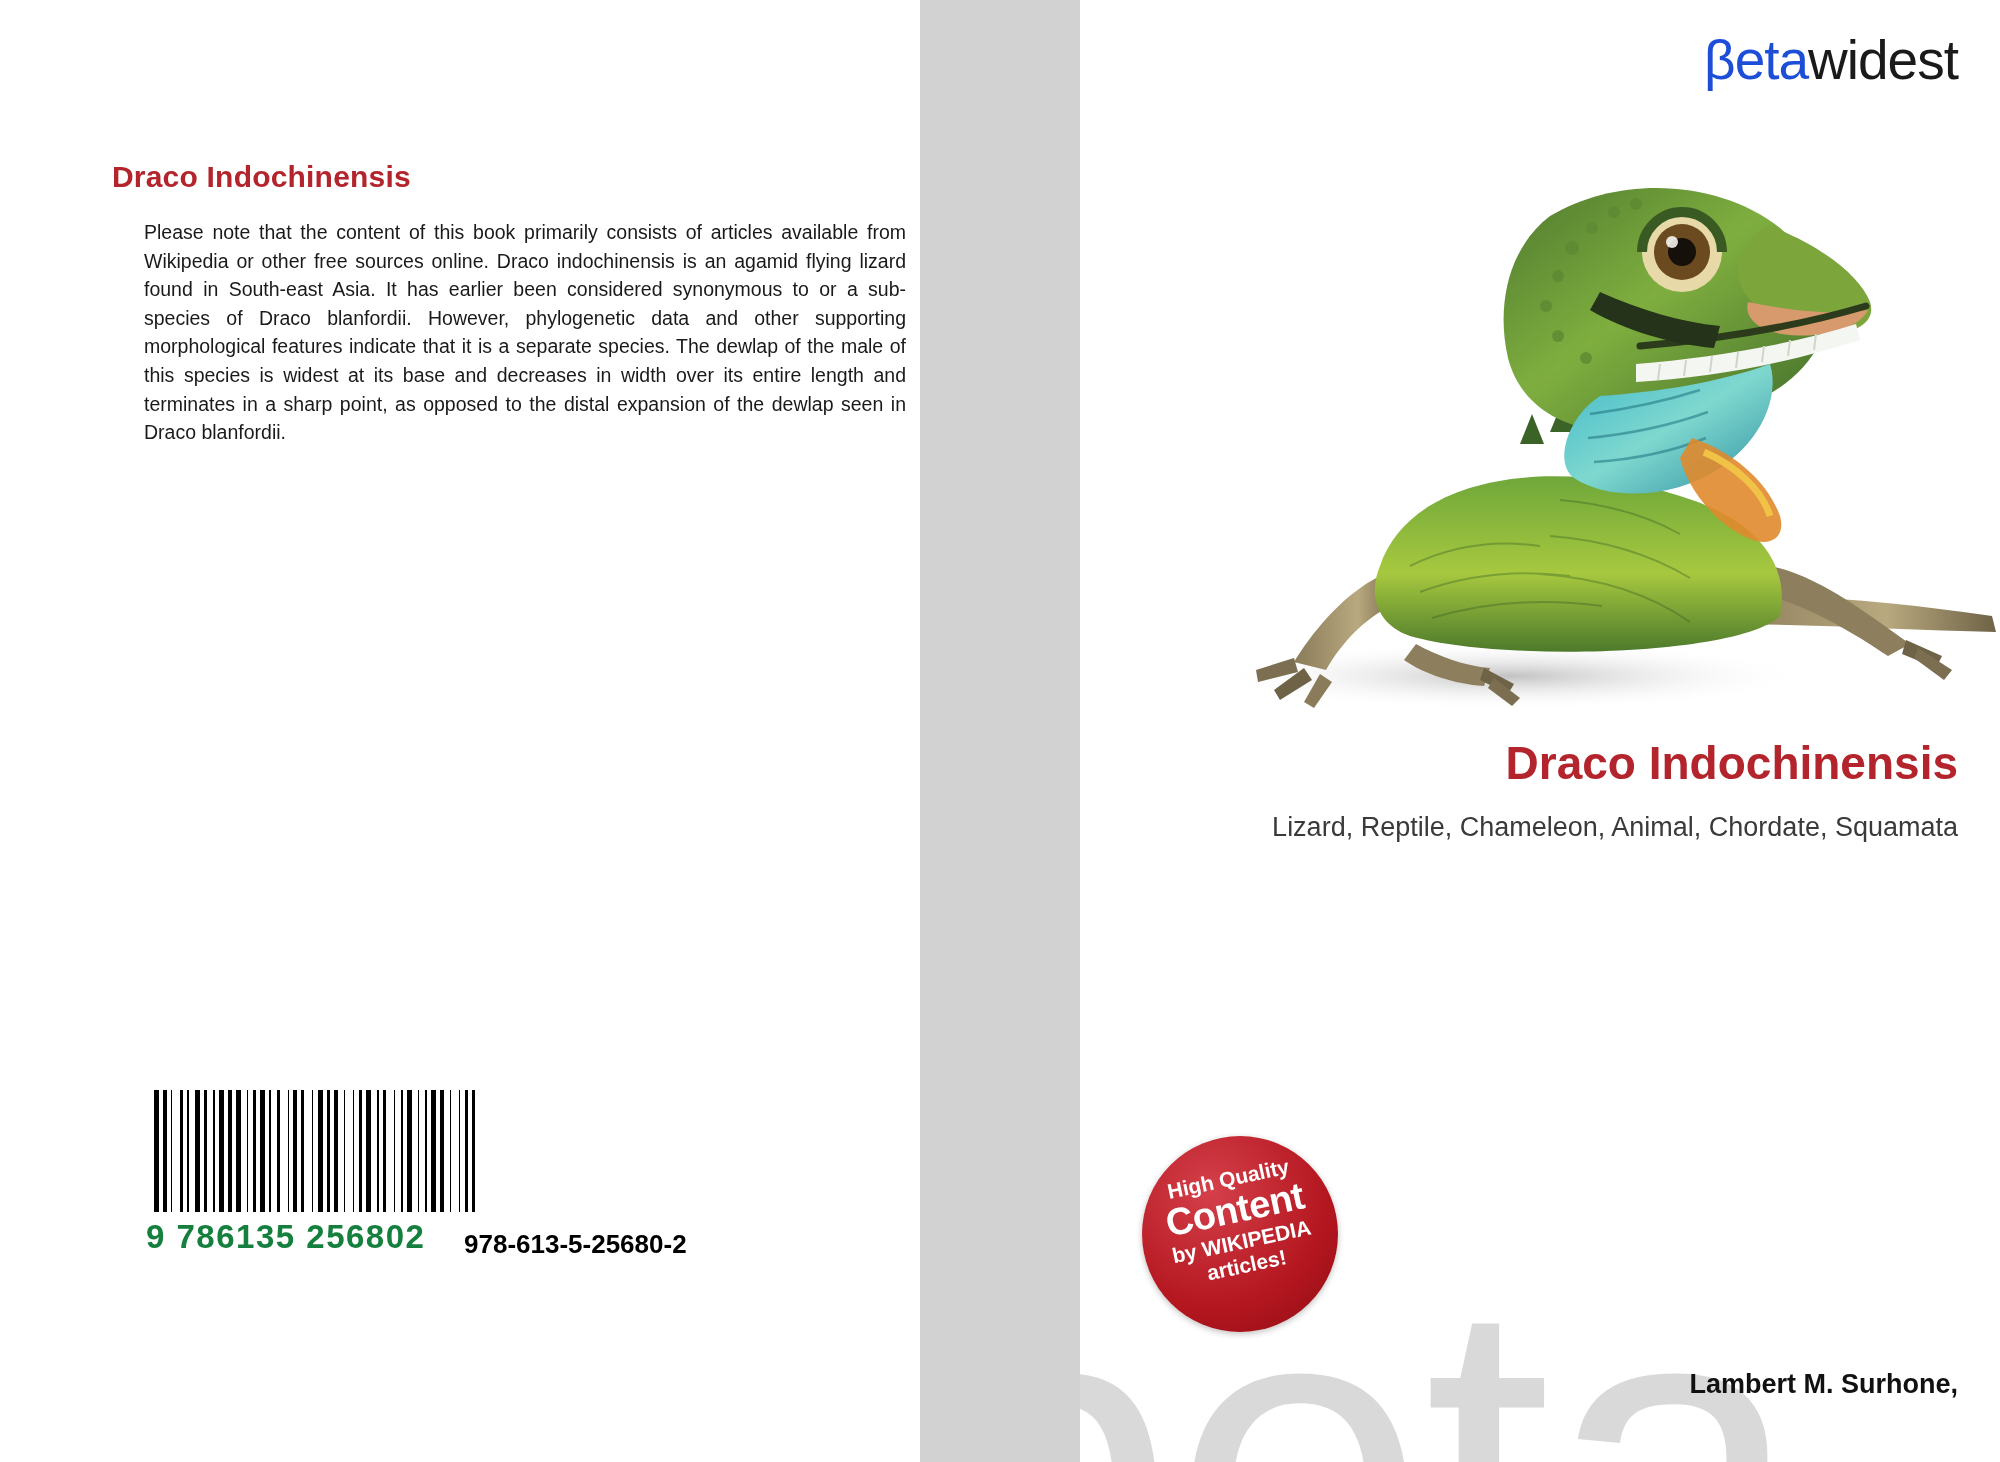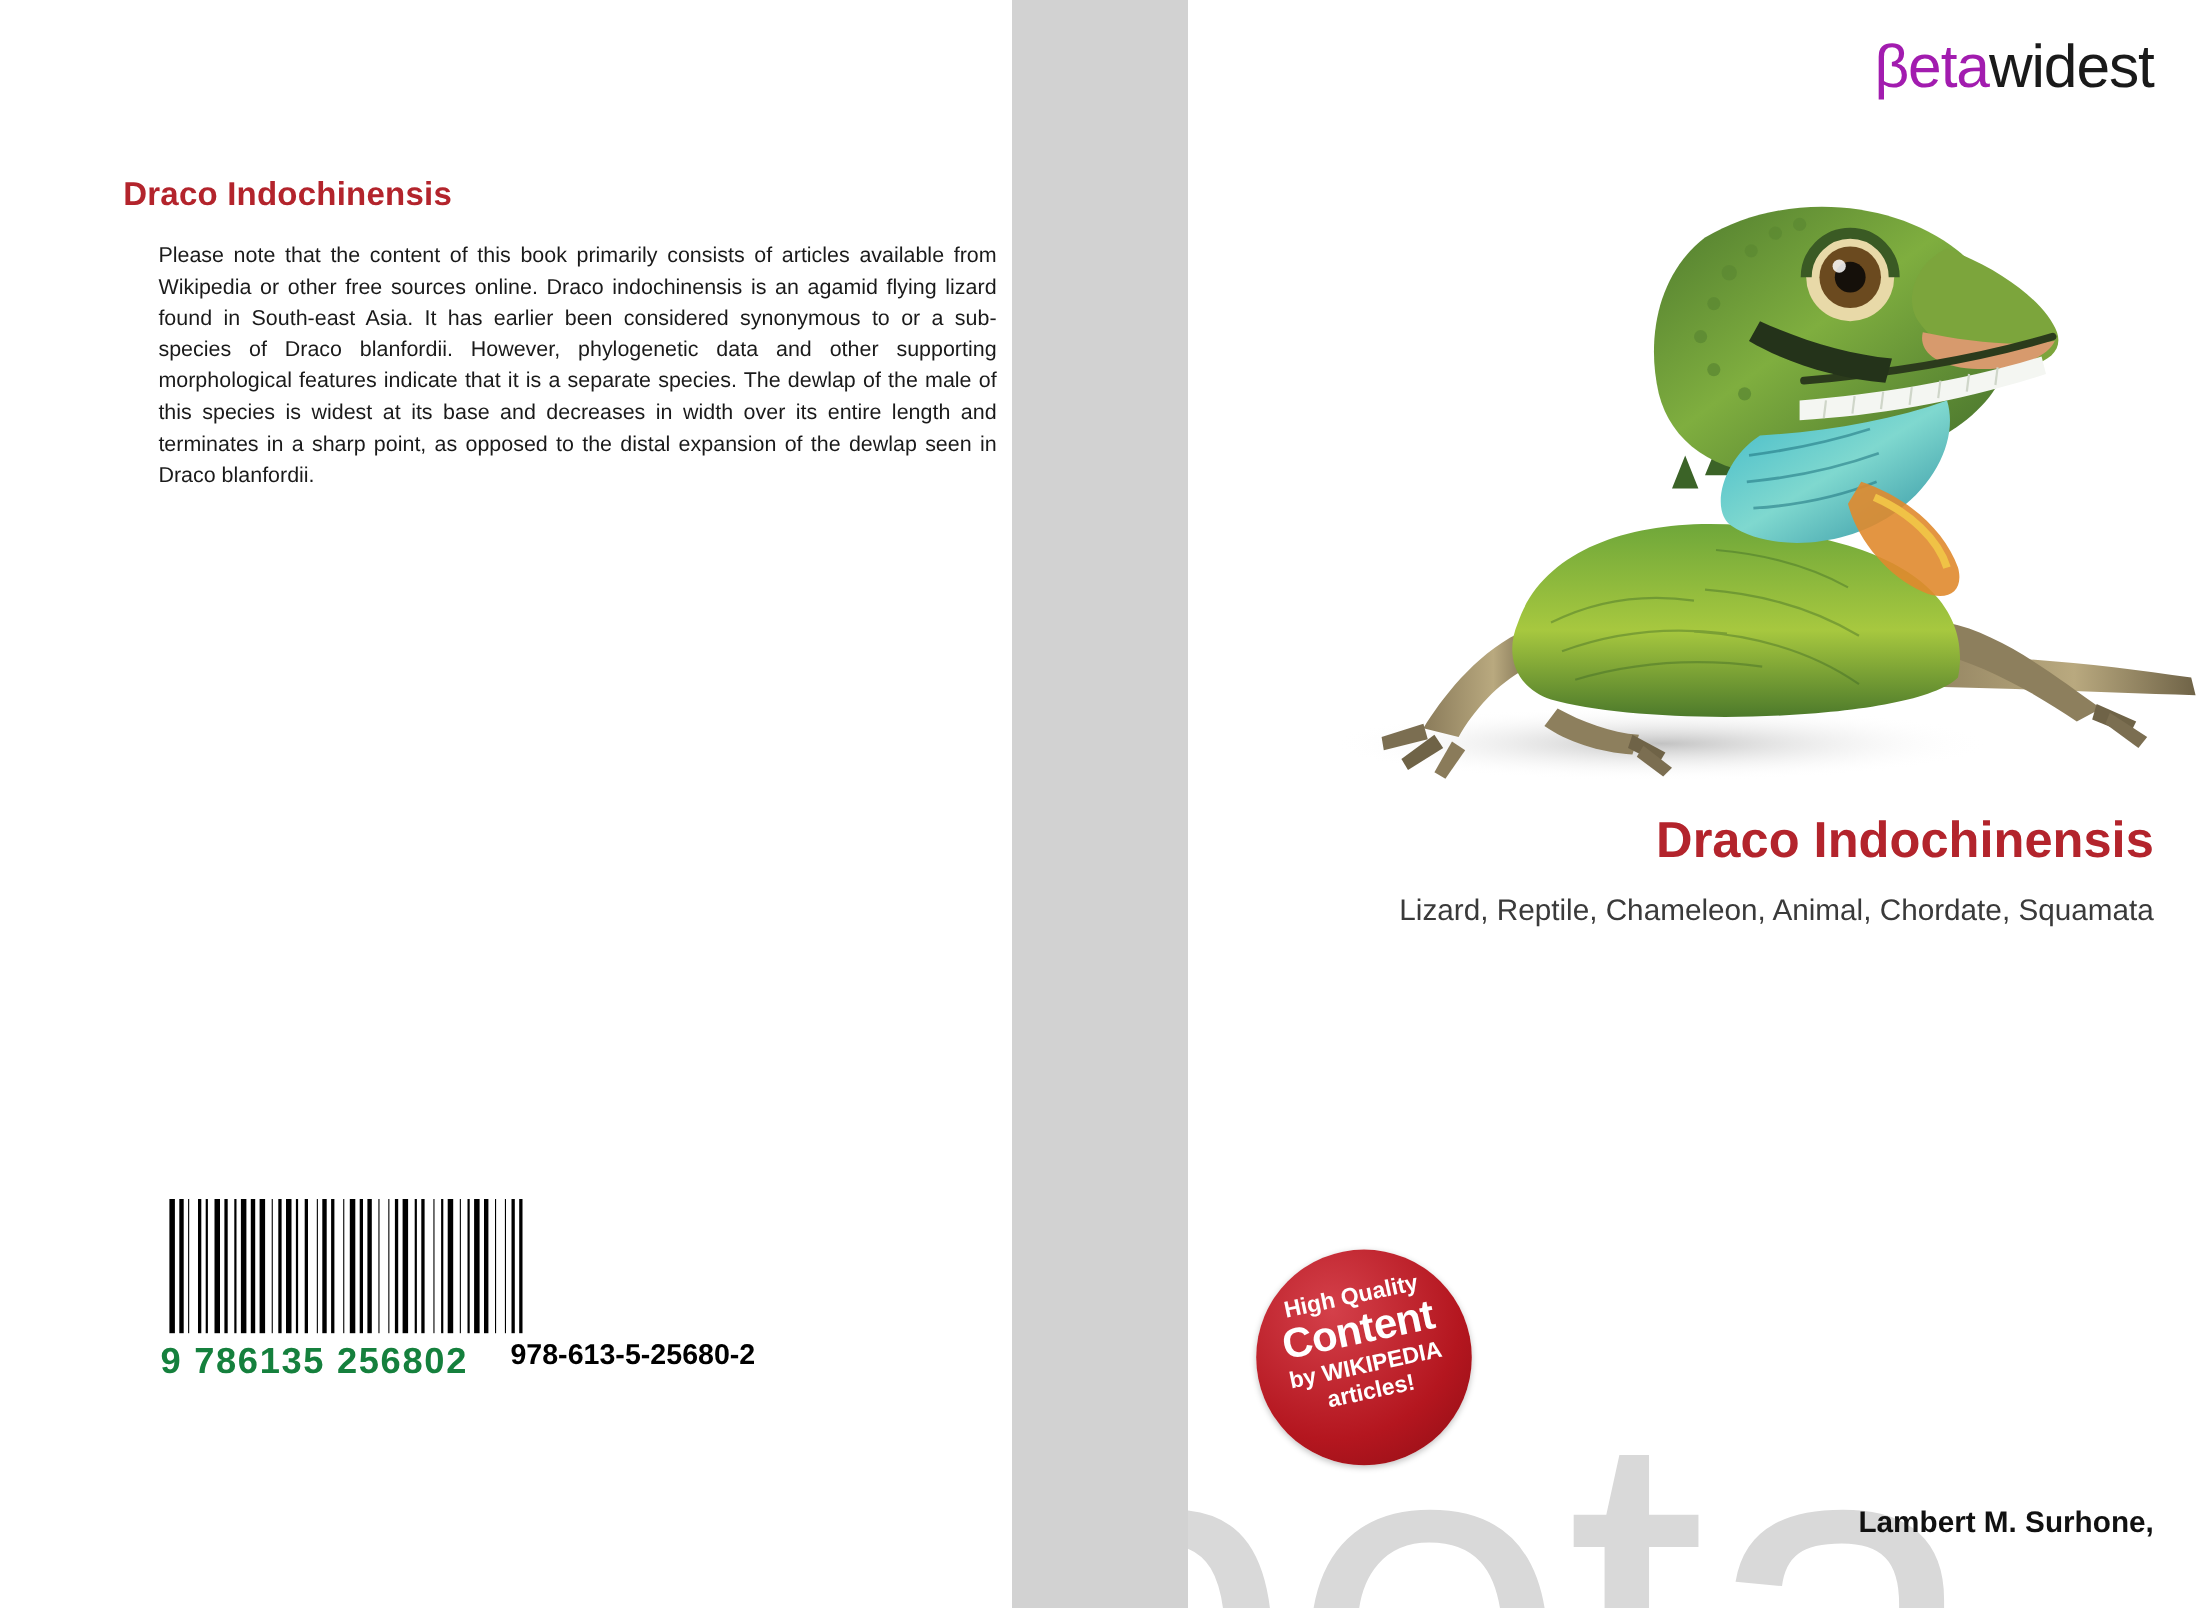--- a/index.html
+++ b/index.html
@@ -82,21 +82,21 @@
     font-family: "Liberation Sans", sans-serif;
     font-size: 33px;
     font-weight: bold;
     letter-spacing: 1.5px;
     color: #15803d;
     white-space: nowrap;
   }
   .isbn-text {
     position: absolute;
     left: 318px;
-    top: 126px;
+    top: 139px;
     font-size: 26px;
     font-weight: bold;
     color: #000;
     white-space: nowrap;
   }
 
   
   .spine {
     position: absolute;
     left: 920px;
@@ -124,21 +124,21 @@
     top: 34px;
     text-align: right;
     line-height: 0.98;
     color: #1a1a1a;
   }
   .logo .line1 {
     font-size: 55px;
     letter-spacing: -1px;
     font-weight: 400;
   }
-  .logo .line1 .beta { color: #a21caf; }
+  .logo .line1 .beta { color: #1d4ed8; }
   .logo .line2 {
     font-size: 55px;
     letter-spacing: -1px;
     margin-top: 4px;
     font-weight: 400;
   }
 
   
   .watermark {
     position: absolute;

